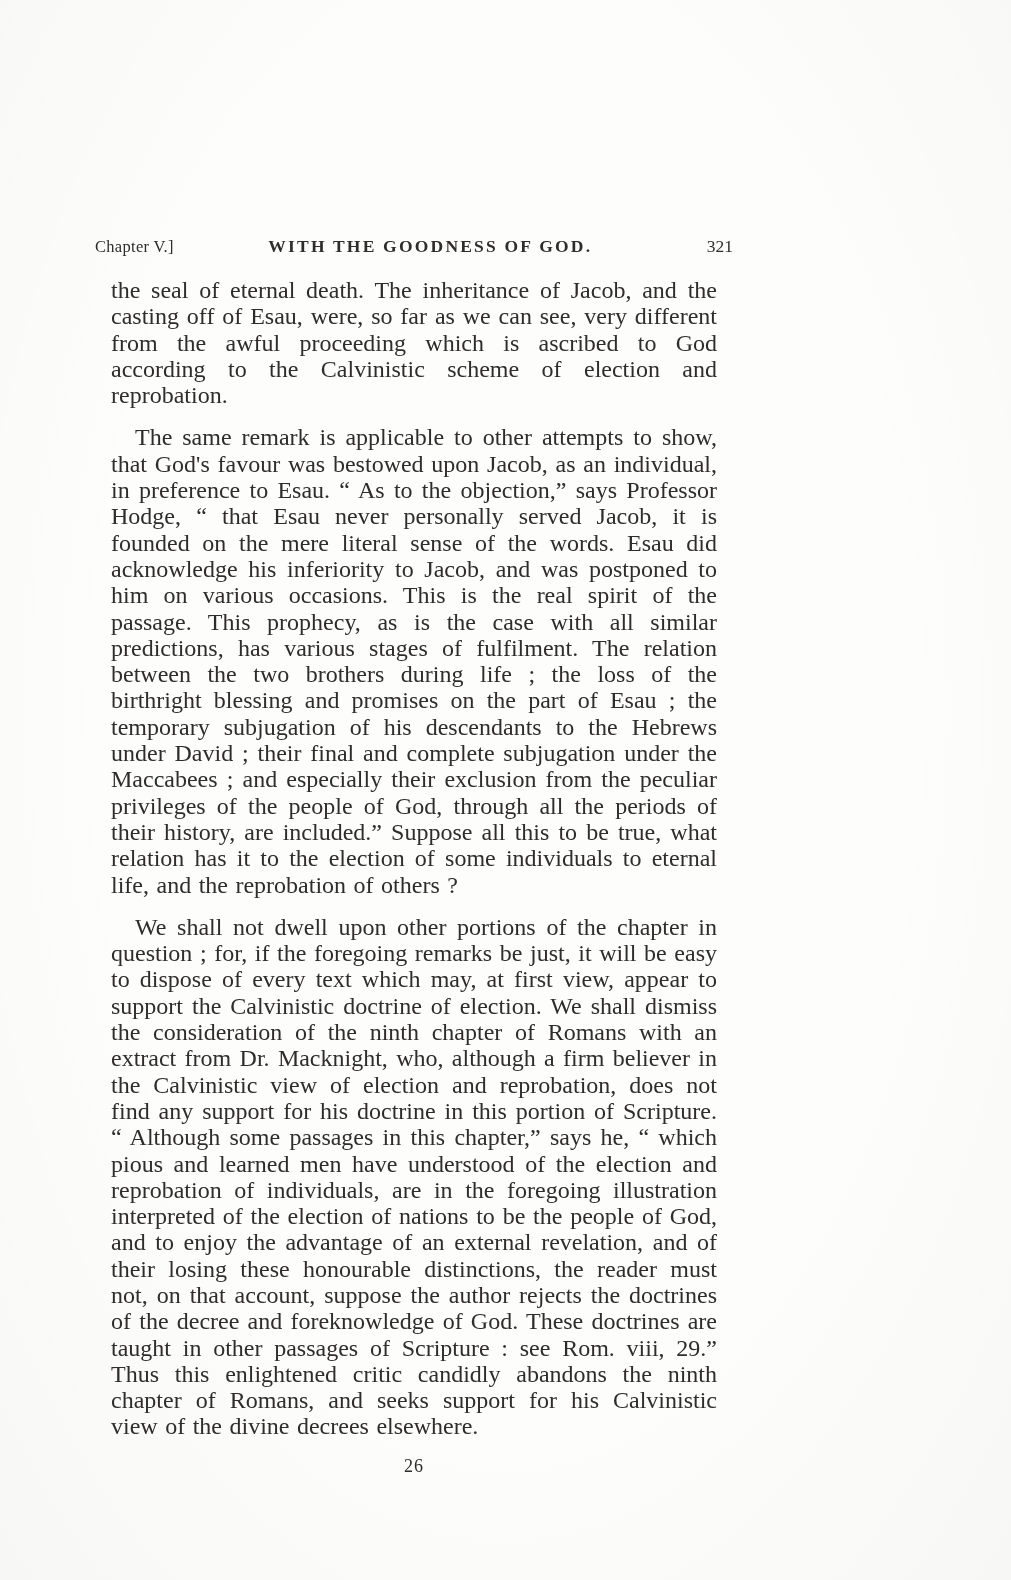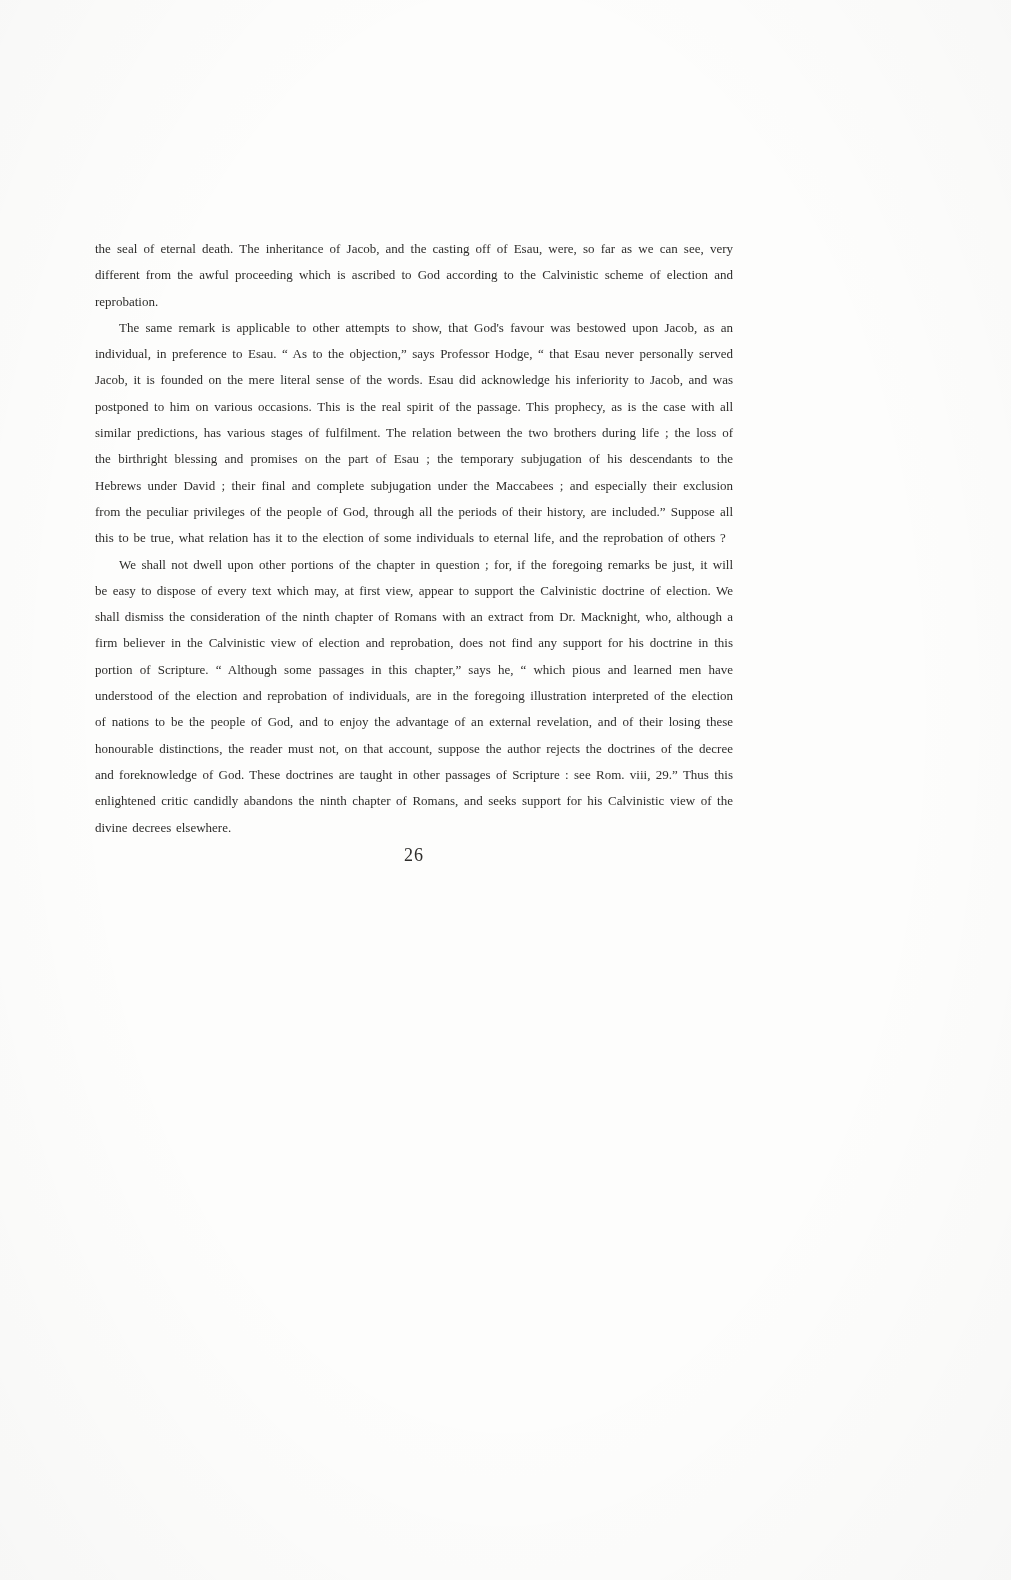--- a/index.html
+++ b/index.html
@@ -38,43 +38,48 @@
   .running-title {
     font-size: 17.5px;
     font-weight: bold;
     letter-spacing: 2.2px;
     transform: translateX(-10px);
   }
   .page-number {
     font-size: 17.5px;
   }
   .body-text p {
-    font-size: 13px;
+    font-size: 24px;
     line-height: 26.3px;
     text-align: justify;
-    margin: 0;
+    margin: 16px;
     word-spacing: 1.5px;
   }
   .body-text p.indent {
     text-indent: 24px;
   }
   .signature {
     text-align: center;
     font-size: 18px;
     margin-top: 4px;
     letter-spacing: 1px;
   }
 </style>
 </head>
 <body>
 
 <div class="scan-texture"></div>
 
 <div class="page-block">
 
+  <div class="page-header">
+    <span class="chapter-label">Chapter V.]</span>
+    <span class="running-title">WITH THE GOODNESS OF GOD.</span>
+    <span class="page-number">321</span>
+  </div>
 
   <div class="body-text">
     <p>the seal of eternal death.  The inheritance of Jacob, and the casting off of Esau, were, so far as we can see, very different from the awful proceeding which is ascribed to God according to the Calvinistic scheme of election and reprobation.</p>
     <p class="indent">The same remark is applicable to other attempts to show, that God's favour was bestowed upon Jacob, as an individual, in preference to Esau.  “ As to the objection,” says Professor Hodge, “ that Esau never personally served Jacob, it is founded on the mere literal sense of the words.  Esau did acknowledge his inferiority to Jacob, and was postponed to him on various occasions.  This is the real spirit of the passage.  This prophecy, as is the case with all similar predictions, has various stages of fulfilment.  The relation between the two brothers during life ; the loss of the birthright blessing and promises on the part of Esau ; the temporary subjugation of his descendants to the Hebrews under David ; their final and complete subjugation under the Maccabees ; and especially their exclusion from the peculiar privileges of the people of God, through all the periods of their history, are included.”   Suppose all this to be true, what relation has it to the election of some individuals to eternal life, and the reprobation of others ?</p>
     <p class="indent">We shall not dwell upon other portions of the chapter in question ; for, if the foregoing remarks be just, it will be easy to dispose of every text which may, at first view, appear to support the Calvinistic doctrine of election.  We shall dismiss the consideration of the ninth chapter of Romans with an extract from Dr. Macknight, who, although a firm believer in the Calvinistic view of election and reprobation, does not find any support for his doctrine in this portion of Scripture.  “ Although some passages in this chapter,” says he, “ which pious and learned men have understood of the election and reprobation of individuals, are in the foregoing illustration interpreted of the election of nations to be the people of God, and to enjoy the advantage of an external revelation, and of their losing these honourable distinctions, the reader must not, on that account, suppose the author rejects the doctrines of the decree and foreknowledge of God.  These doctrines are taught in other passages of Scripture : see Rom. viii, 29.”   Thus this enlightened critic candidly abandons the ninth chapter of Romans, and seeks support for his Calvinistic view of the divine decrees elsewhere.</p>
   </div>
 
   <div class="signature">26</div>
 
 </div>

